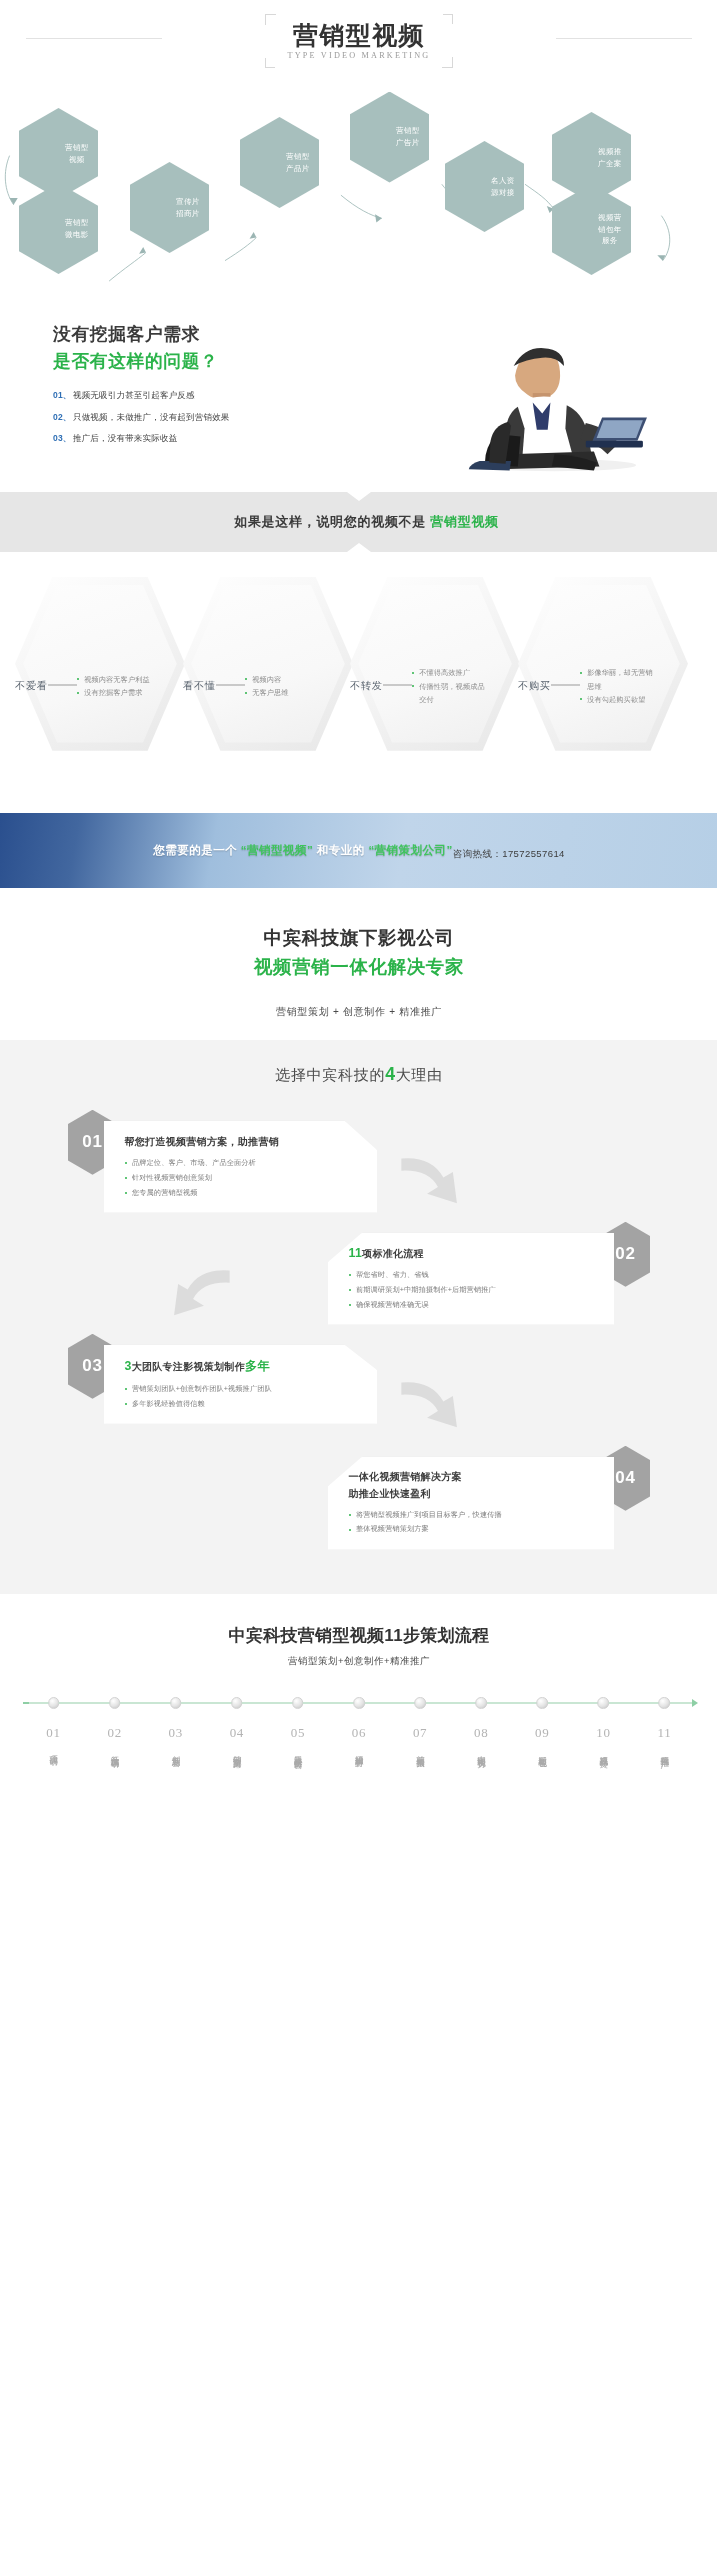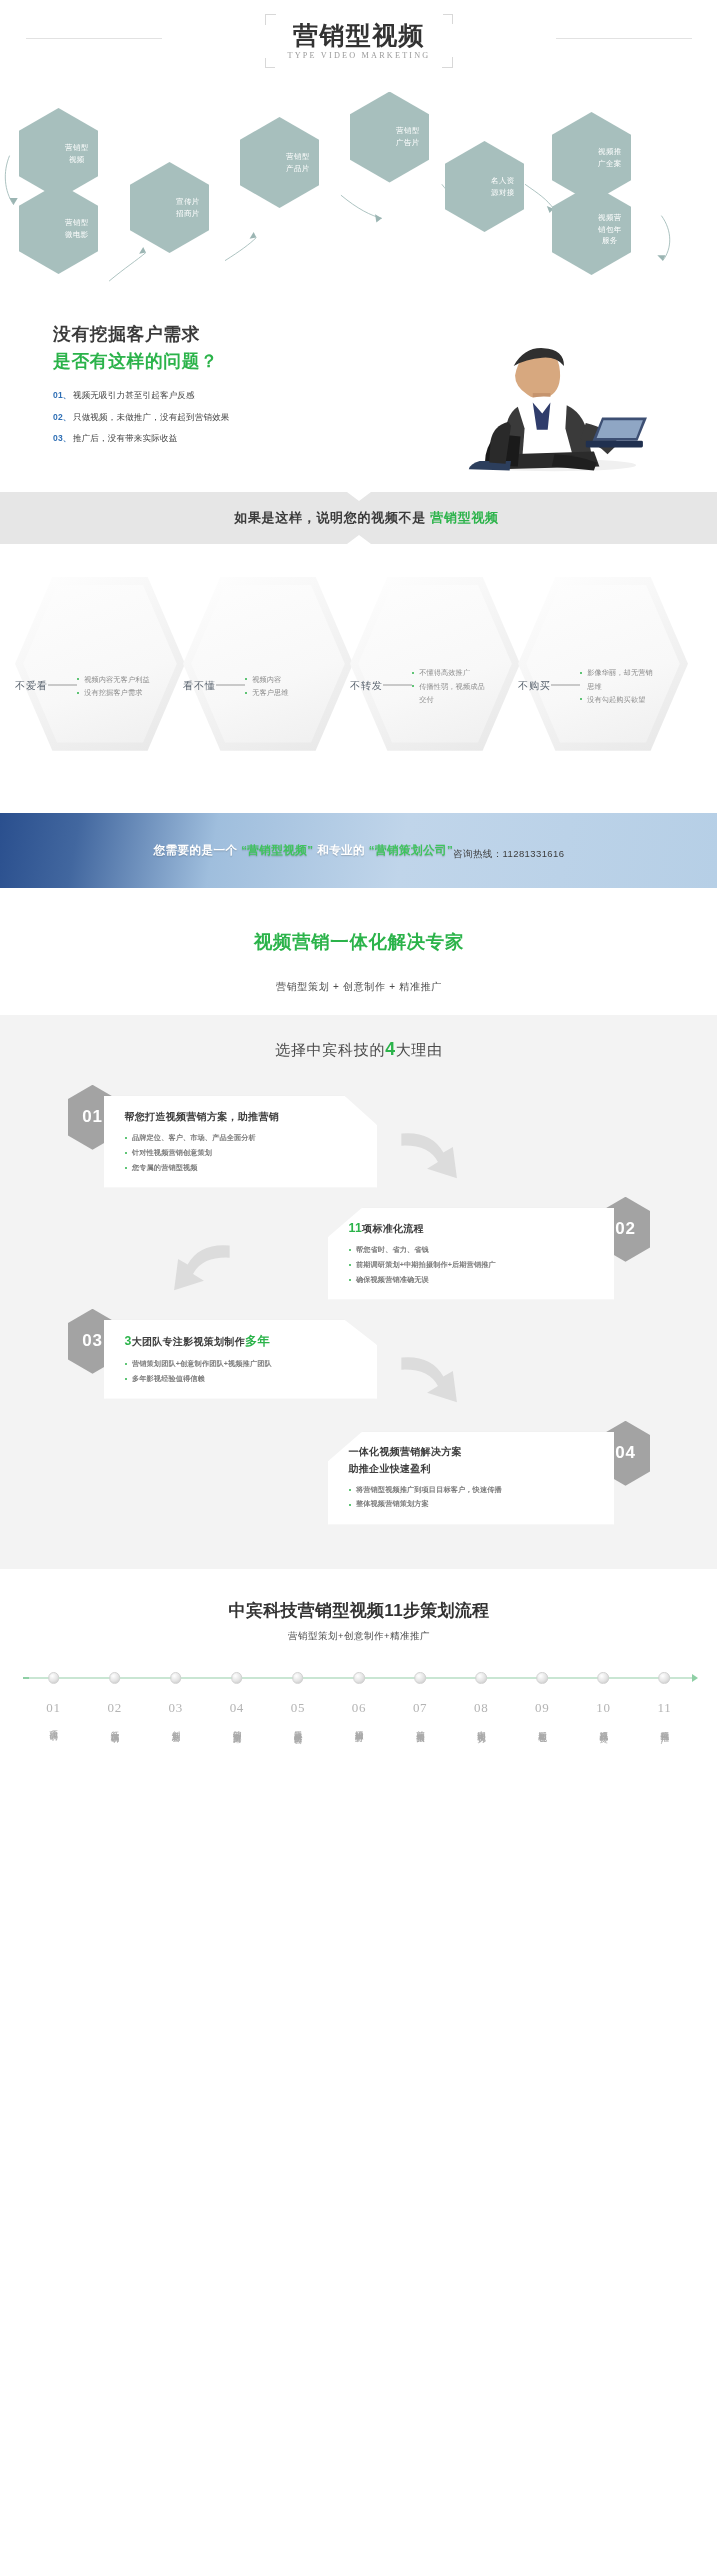--- a/index.html
+++ b/index.html
@@ -43,21 +43,21 @@
   .sec-problem{ position:relative; height:170px; padding:15px 0 0 53px; overflow:hidden; }
   .ph1{ font-size:17.7px; font-weight:bold; color:#3b3b3b; letter-spacing:0.7px; }
   .ph2{ font-size:17.7px; font-weight:bold; color:#2bb34a; letter-spacing:0.7px; margin-top:2.7px; }
   .plist{ margin-top:17.7px; }
   .pitem{ font-size:8.5px; color:#444; margin-bottom:9.5px; letter-spacing:0.2px; }
   .pitem .num{ color:#2f6fb5; font-weight:bold; margin-right:1.4px; }
   .biz{ position:absolute; right:61px; top:13.6px; width:205px; height:153px; }
 
   
   .sec-gray{ height:82px; padding:15px 0; }
-  .gray-band{ position:relative; height:52px; background:#e6e6e6; display:flex; align-items:center; justify-content:center;padding-left:15px; }
+  .gray-band{ position:relative; height:60px; background:#e6e6e6; display:flex; align-items:center; justify-content:center;padding-left:15px; }
   .gray-band::before{
     content:""; position:absolute; top:0; left:50%; transform:translateX(-50%);
     border-left:12.3px solid transparent; border-right:12.3px solid transparent; border-top:9.5px solid #ffffff;
   }
   .gray-band::after{
     content:""; position:absolute; bottom:0; left:50%; transform:translateX(-50%);
     border-left:12.3px solid transparent; border-right:12.3px solid transparent; border-bottom:9.5px solid #ffffff;
   }
   .gband-txt{ font-size:13px; font-weight:bold; color:#3a3a3a; letter-spacing:0.7px; }
   .gband-txt em{ font-style:normal; color:#2bb34a; }
@@ -109,21 +109,21 @@
     letter-spacing:0.7px;
   }
   .rcard{
     position:absolute; background:#ffffff; padding:13.6px 17.7px 12.3px 20.5px;
     box-shadow:0 1.4px 4.1px rgba(0,0,0,.07);
   }
   .rcard.left{ clip-path:polygon(0 0,88% 0,100% 32%,100% 100%,0 100%); }
   .rcard.right{ clip-path:polygon(12% 0,100% 0,100% 100%,0 100%,0 32%); }
   .rc-title{ font-size:10px; font-weight:bold; color:#3d3d3d; letter-spacing:0.3px; margin-bottom:6.8px; }
   .rc-title em{ font-style:normal; color:#2bb34a; font-size:12.3px; }
-  .rc-ul{ list-style:none;font-weight:bold; }
+  .rc-ul{ list-style:none; }
   .rc-ul li{ font-size:7.2px; color:#7d7d7d; line-height:2.05; position:relative; padding-left:7.5px; letter-spacing:0.1px; }
   .rc-ul li::before{ content:""; position:absolute; left:0; top:6.1px; width:2px; height:2px; border-radius:50%; background:#2bb34a; }
   .rarrow{ position:absolute; color:#dcdcdc; }
 
   
   .sec-steps{ padding:30px 0 27px; }
   .sh1{ text-align:center; font-size:17px; font-weight:bold; color:#333; letter-spacing:0.3px; }
   .sh1 em{ font-style:normal; }
   .sh2{ text-align:center; font-size:9.5px; color:#4a4a4a; margin-top:8.2px; letter-spacing:0.5px; }
   .timeline{ position:relative; margin:24.5px 23px 0; height:23px; }
@@ -291,25 +291,26 @@
       </ul>
     </div>
   </div>
 </section>
 
 <section class="sec-blue">
   <div class="blue-band">
     <div class="bb1">
       <span>您需要的是一个 </span><em>“营销型视频”</em><span> 和专业的 </span><em>“营销策划公司”</em>
     </div>
-    <div class="bb2">咨询热线：11281331616</div>
+    <div class="bb2">咨询热线：17572557614</div>
   </div>
 </section>
 
 <section class="sec-company">
+  <div class="ch1">中宾科技旗下影视公司</div>
   <div class="ch2">视频营销一体化解决专家</div>
   <div class="ch3">营销型策划 + 创意制作 + 精准推广</div>
 </section>
 
 <section class="sec-reasons">
   <div class="rh">
     <span>选择中宾科技的</span><em>4</em><span>大理由</span>
   </div>
 
   <div class="rrow">

